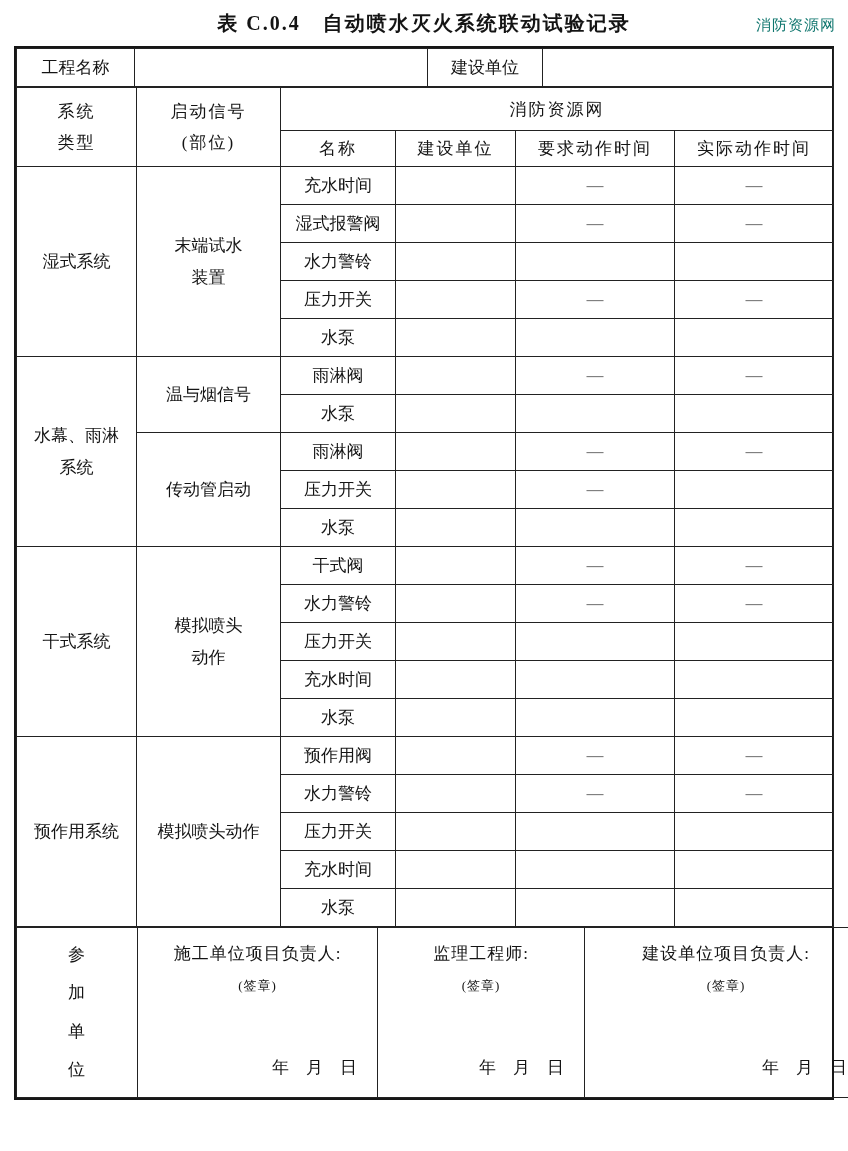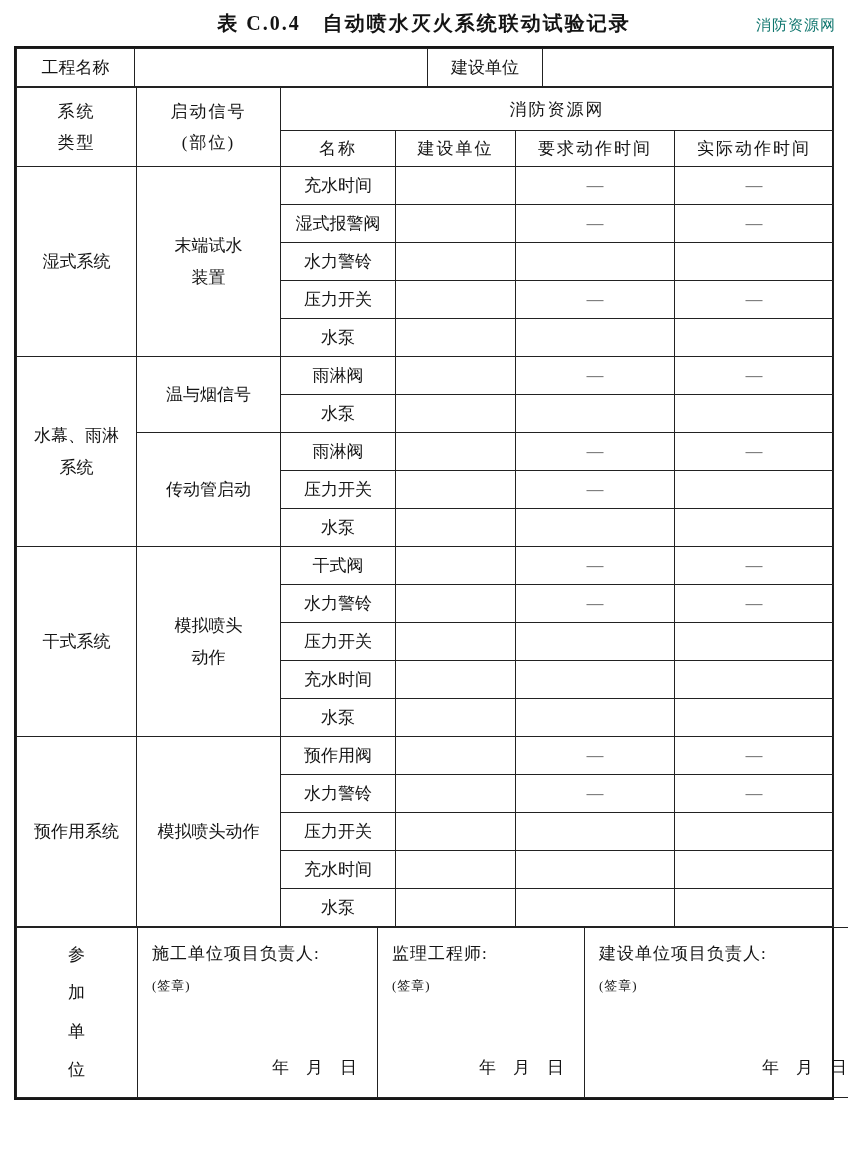--- a/index.html
+++ b/index.html
@@ -44,21 +44,21 @@
   .main-table tbody tr { height: 38px; }
   .pre { white-space: pre-line; line-height: 1.85; }
   .dash { color: #7d7d7d; font-family: "Liberation Sans", sans-serif; }
   
   .footer-table tr { height: 170px; }
   .footer-table .p1 { width: 121px; }
   .footer-table .p2 { width: 240px; }
   .footer-table .p3 { width: 207px; }
   .footer-table .p4 { width: 283px; }
   .participant { font-size: 17px; line-height: 2.25; letter-spacing: 1px; }
-  .sig-cell { vertical-align: top; text-align: left; position: relative; padding: 14px 14px 0 14px; }
+  .sig-cell { vertical-align: top; text-align: center; position: relative; padding: 14px 14px 0 14px; }
   .sig-title { font-size: 17px; letter-spacing: 1px; margin-bottom: 12px; }
   .sig-seal { font-size: 13px; letter-spacing: 1px; }
   .sig-date { position: absolute; right: 20px; bottom: 18px; font-size: 17px; }
 </style>
 </head>
 <body>
 
 <div class="page">
   <div class="title-row">
     <div class="page-title">表 C.0.4　自动喷水灭火系统联动试验记录</div>

